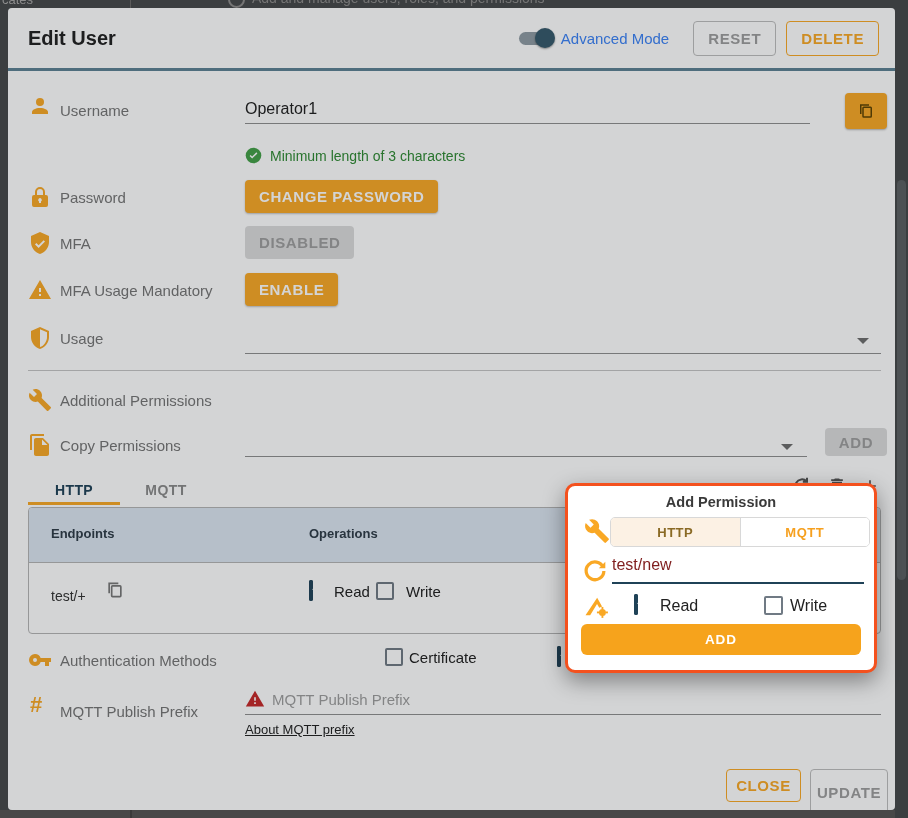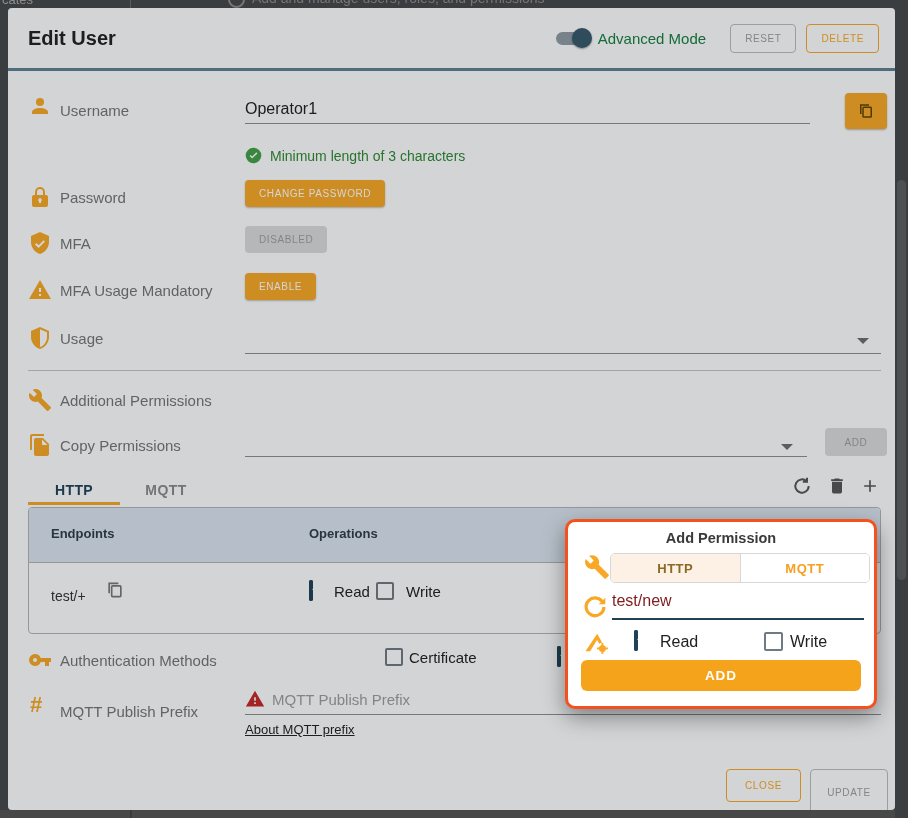--- a/index.html
+++ b/index.html
@@ -21,23 +21,23 @@
   .dialog{left:8px;top:8px;width:887px;height:802px;background:#ffffff;border-radius:4px;z-index:2;overflow:hidden;}
   .dim{left:8px;top:8px;width:887px;height:802px;background:rgba(16,21,26,0.185);z-index:4;border-radius:4px;pointer-events:none;}
 
   .dlg-header{position:absolute;left:0;top:0;width:100%;height:60px;display:flex;align-items:center;padding:0 16px 0 20px;box-sizing:border-box;}
   .dlg-title{font-size:20px;font-weight:700;color:#212121;flex:1;}
   .dlg-divider{position:absolute;left:0;top:60px;width:100%;height:3px;background:#5d8193;}
 
   .switch{position:relative;width:34px;height:20px;margin-right:8px;cursor:pointer;}
   .switch .track{position:absolute;left:0;top:4px;width:34px;height:13px;border-radius:7px;background:#8f9ba3;}
   .switch .thumb{position:absolute;right:-2px;top:0;width:20px;height:20px;border-radius:50%;background:#35596b;box-shadow:0 1px 2px rgba(0,0,0,.4);}
-  .adv-label{font-size:15px;color:#15803d;margin-right:24px;}
-
-  .btn{font-family:"Liberation Sans",sans-serif;font-size:10px;font-weight:400;letter-spacing:.6px;border-radius:4px;cursor:pointer;background:none;}
+  .adv-label{font-size:15px;color:#3b82f6;margin-right:24px;}
+
+  .btn{font-family:"Liberation Sans",sans-serif;font-size:15px;font-weight:700;letter-spacing:.6px;border-radius:4px;cursor:pointer;background:none;}
   .btn-outline{border:1px solid #bdbdbd;color:#9e9e9e;background:transparent;padding:8px 14px;}
   .btn-outline.orange{border-color:#f9a825;color:#f9a825;}
   .btn-contained{border:none;background:#f9a825;color:#fff;padding:8px 14px;box-shadow:0 1px 2px rgba(0,0,0,.25);}
   .btn-contained.disabled{background:#dcdcdc;color:#9e9e9e;box-shadow:none;}
   .hdr-gap{width:10px;}
 
   .row-icon{width:24px;height:24px;}
   .row-label{font-size:15px;color:#757575;}
   .u-line{height:1px;background:#8f8f8f;}
   .sel-arrow{width:0;height:0;border-left:6px solid transparent;border-right:6px solid transparent;border-top:6px solid #6e6e6e;}
@@ -60,21 +60,21 @@
   .cb.on{background:#1f4257;border-color:#1f4257;position:relative;}
   .cb.on::after{content:"";position:absolute;left:4px;top:0px;width:5px;height:9px;border:solid #fff;border-width:0 2px 2px 0;transform:rotate(40deg);}
   .cb-label{font-size:15px;color:#212121;}
 
   .link{font-size:13px;color:#212121;text-decoration:underline;cursor:pointer;}
   .placeholder{font-size:15px;color:#9e9e9e;}
 
   .tool-icon{color:#555;}
 
   
-  .popup{left:565px;top:483px;width:312px;height:190px;background:#fff;border:3px solid #f4511e;border-radius:10px;z-index:10;box-shadow:0 8px 22px rgba(0,0,0,.4);box-sizing:border-box;margin-top:36px;}
+  .popup{left:565px;top:483px;width:312px;height:190px;background:#fff;border:3px solid #f4511e;border-radius:10px;z-index:10;box-shadow:0 8px 22px rgba(0,0,0,.4);box-sizing:border-box;}
   .popup-title{position:absolute;left:0;top:8px;width:100%;text-align:center;font-size:14.5px;font-weight:700;color:#3a3a3a;}
   .seg{position:absolute;left:42px;top:31px;width:260px;height:30px;border:1px solid #d8d8d8;border-radius:5px;display:flex;overflow:hidden;box-sizing:border-box;}
   .seg-cell{flex:1;display:flex;align-items:center;justify-content:center;font-size:13px;font-weight:700;letter-spacing:.5px;cursor:pointer;}
   .seg-cell.sel{background:#fcf1e4;color:#8a6a25;}
   .seg-cell.unsel{background:#fff;color:#f6a01f;border-left:1px solid #d8d8d8;}
   .popup-input{position:absolute;left:44px;top:70px;width:252px;border:none;outline:none;font-size:16px;color:#7f1d1d;font-family:"Liberation Sans",sans-serif;background:transparent;padding:0;}
   .popup-underline{position:absolute;left:44px;top:96px;width:252px;height:2px;background:#1f4257;}
   .popup-add{position:absolute;left:13px;top:138px;width:280px;height:31px;background:#f6a31c;border:none;border-radius:6px;color:#fff;font-size:13.5px;font-weight:700;letter-spacing:1px;cursor:pointer;font-family:"Liberation Sans",sans-serif;}
 </style>
 </head>

